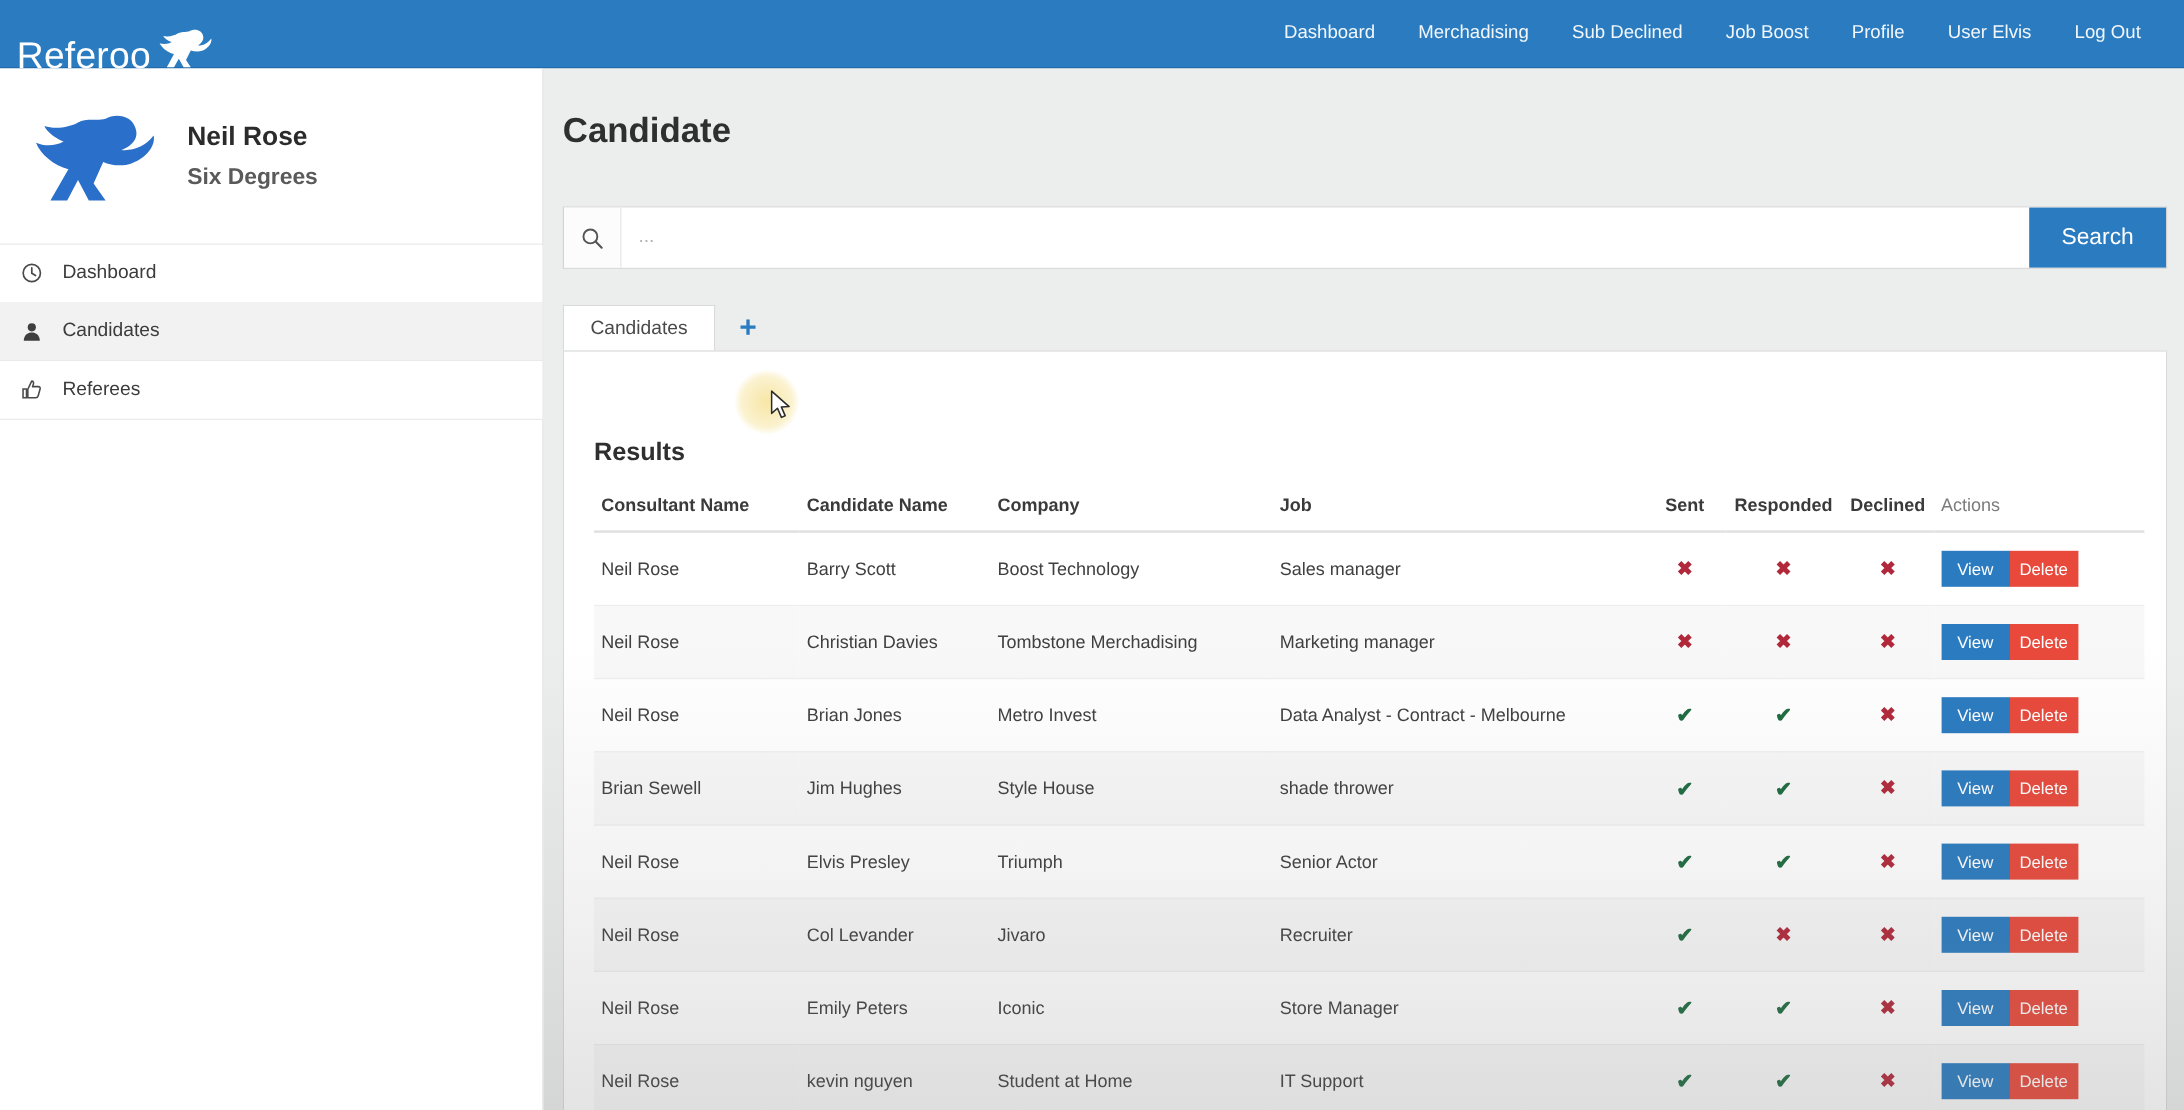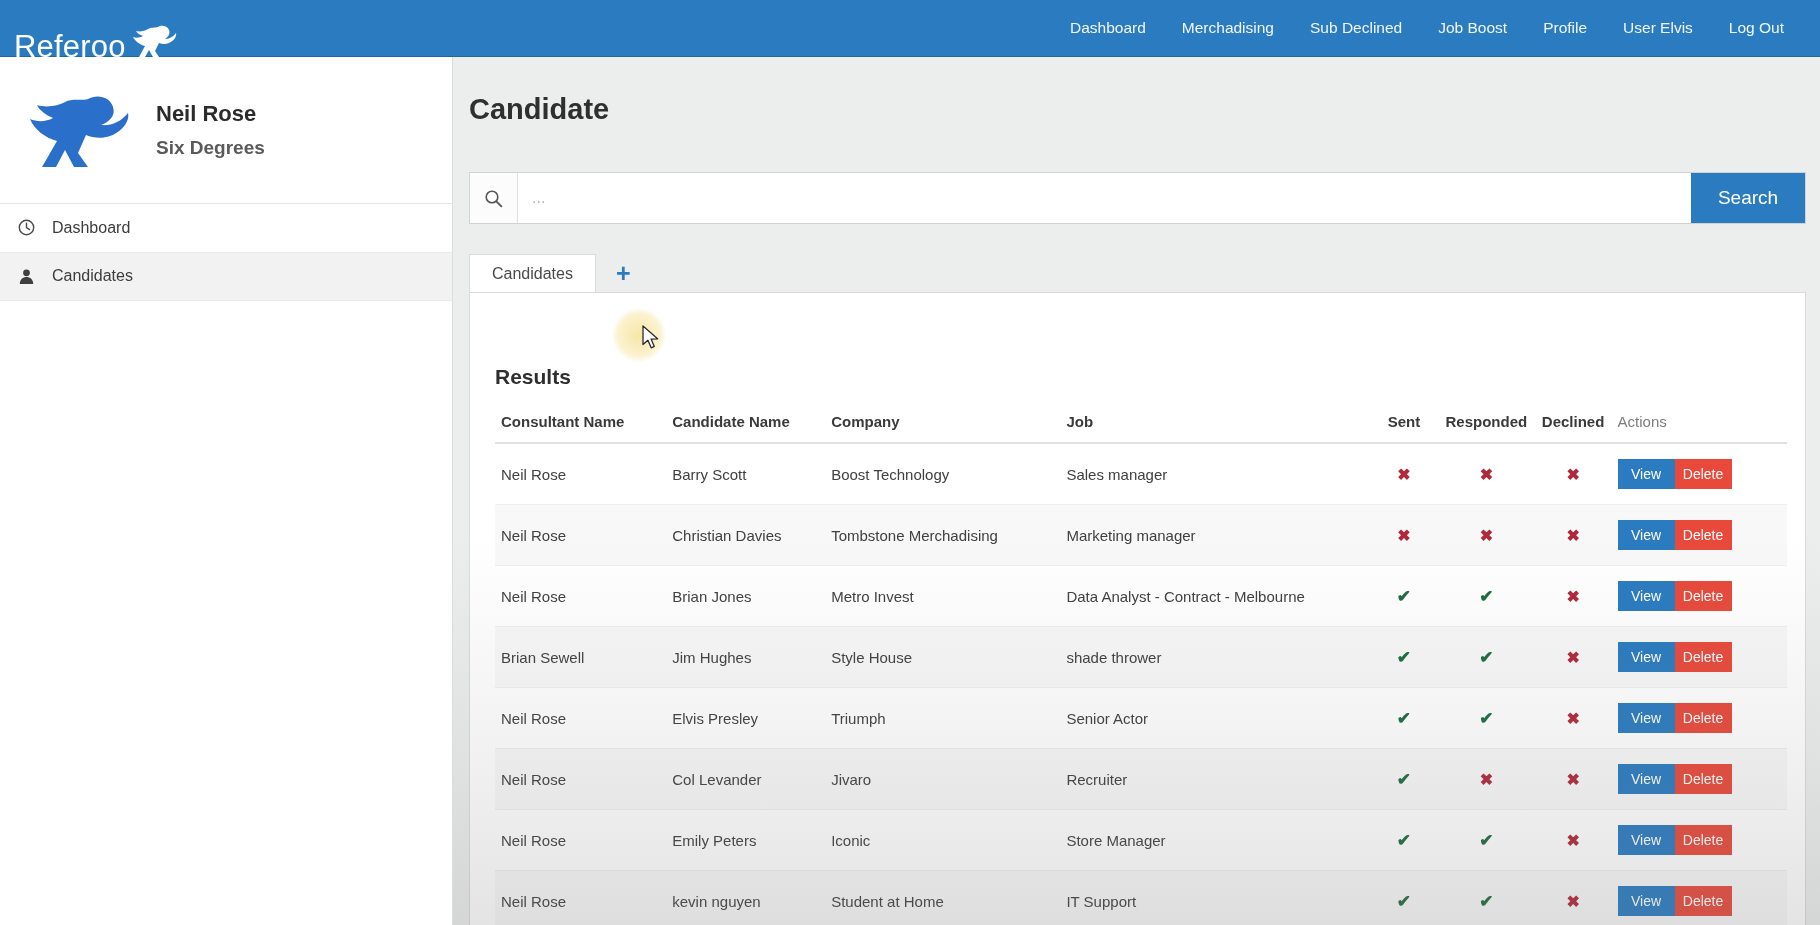--- a/index.html
+++ b/index.html
@@ -291,20 +291,29 @@
     <span class="side-icon">
       <svg width="17" height="17" viewBox="0 0 17 17">
         <circle cx="8.5" cy="4.8" r="3.4" fill="#3f3f3f"></circle>
         <path d="M1.8 16 C1.8 11.2 5 9 8.5 9 C12 9 15.2 11.2 15.2 16 Z" fill="#3f3f3f"></path>
       </svg>
     </span>
     <span class="side-label">Candidates</span>
   </div>
 
 
+  <div class="side-item">
+    <span class="side-icon">
+      <svg width="17" height="17" viewBox="0 0 17 17">
+        <path d="M1.2 8.2 H4.1 V15.4 H1.2 Z" fill="none" stroke="#4a4a4a" stroke-width="1.3"></path>
+        <path d="M5.2 8.4 L8.4 1.6 C9.8 1.6 10.3 2.8 9.8 4.2 L9.1 6.2 H14 C15.2 6.2 15.8 7.1 15.4 8.2 L13.9 13.6 C13.6 14.8 12.9 15.4 11.8 15.4 H5.2 Z" fill="none" stroke="#4a4a4a" stroke-width="1.3" stroke-linejoin="round"></path>
+      </svg>
+    </span>
+    <span class="side-label">Referees</span>
+  </div>
 </aside>
 
 <main id="main">
   <div id="page-title">Candidate</div>
 
   <div id="searchbar">
     <div id="search-icon-box">
       <svg width="19" height="19" viewBox="0 0 19 19">
         <circle cx="8" cy="8" r="5.8" fill="none" stroke="#555" stroke-width="1.6"></circle>
         <path d="M12.3 12.3 L17.4 17.4" stroke="#555" stroke-width="1.8" stroke-linecap="round"></path>

